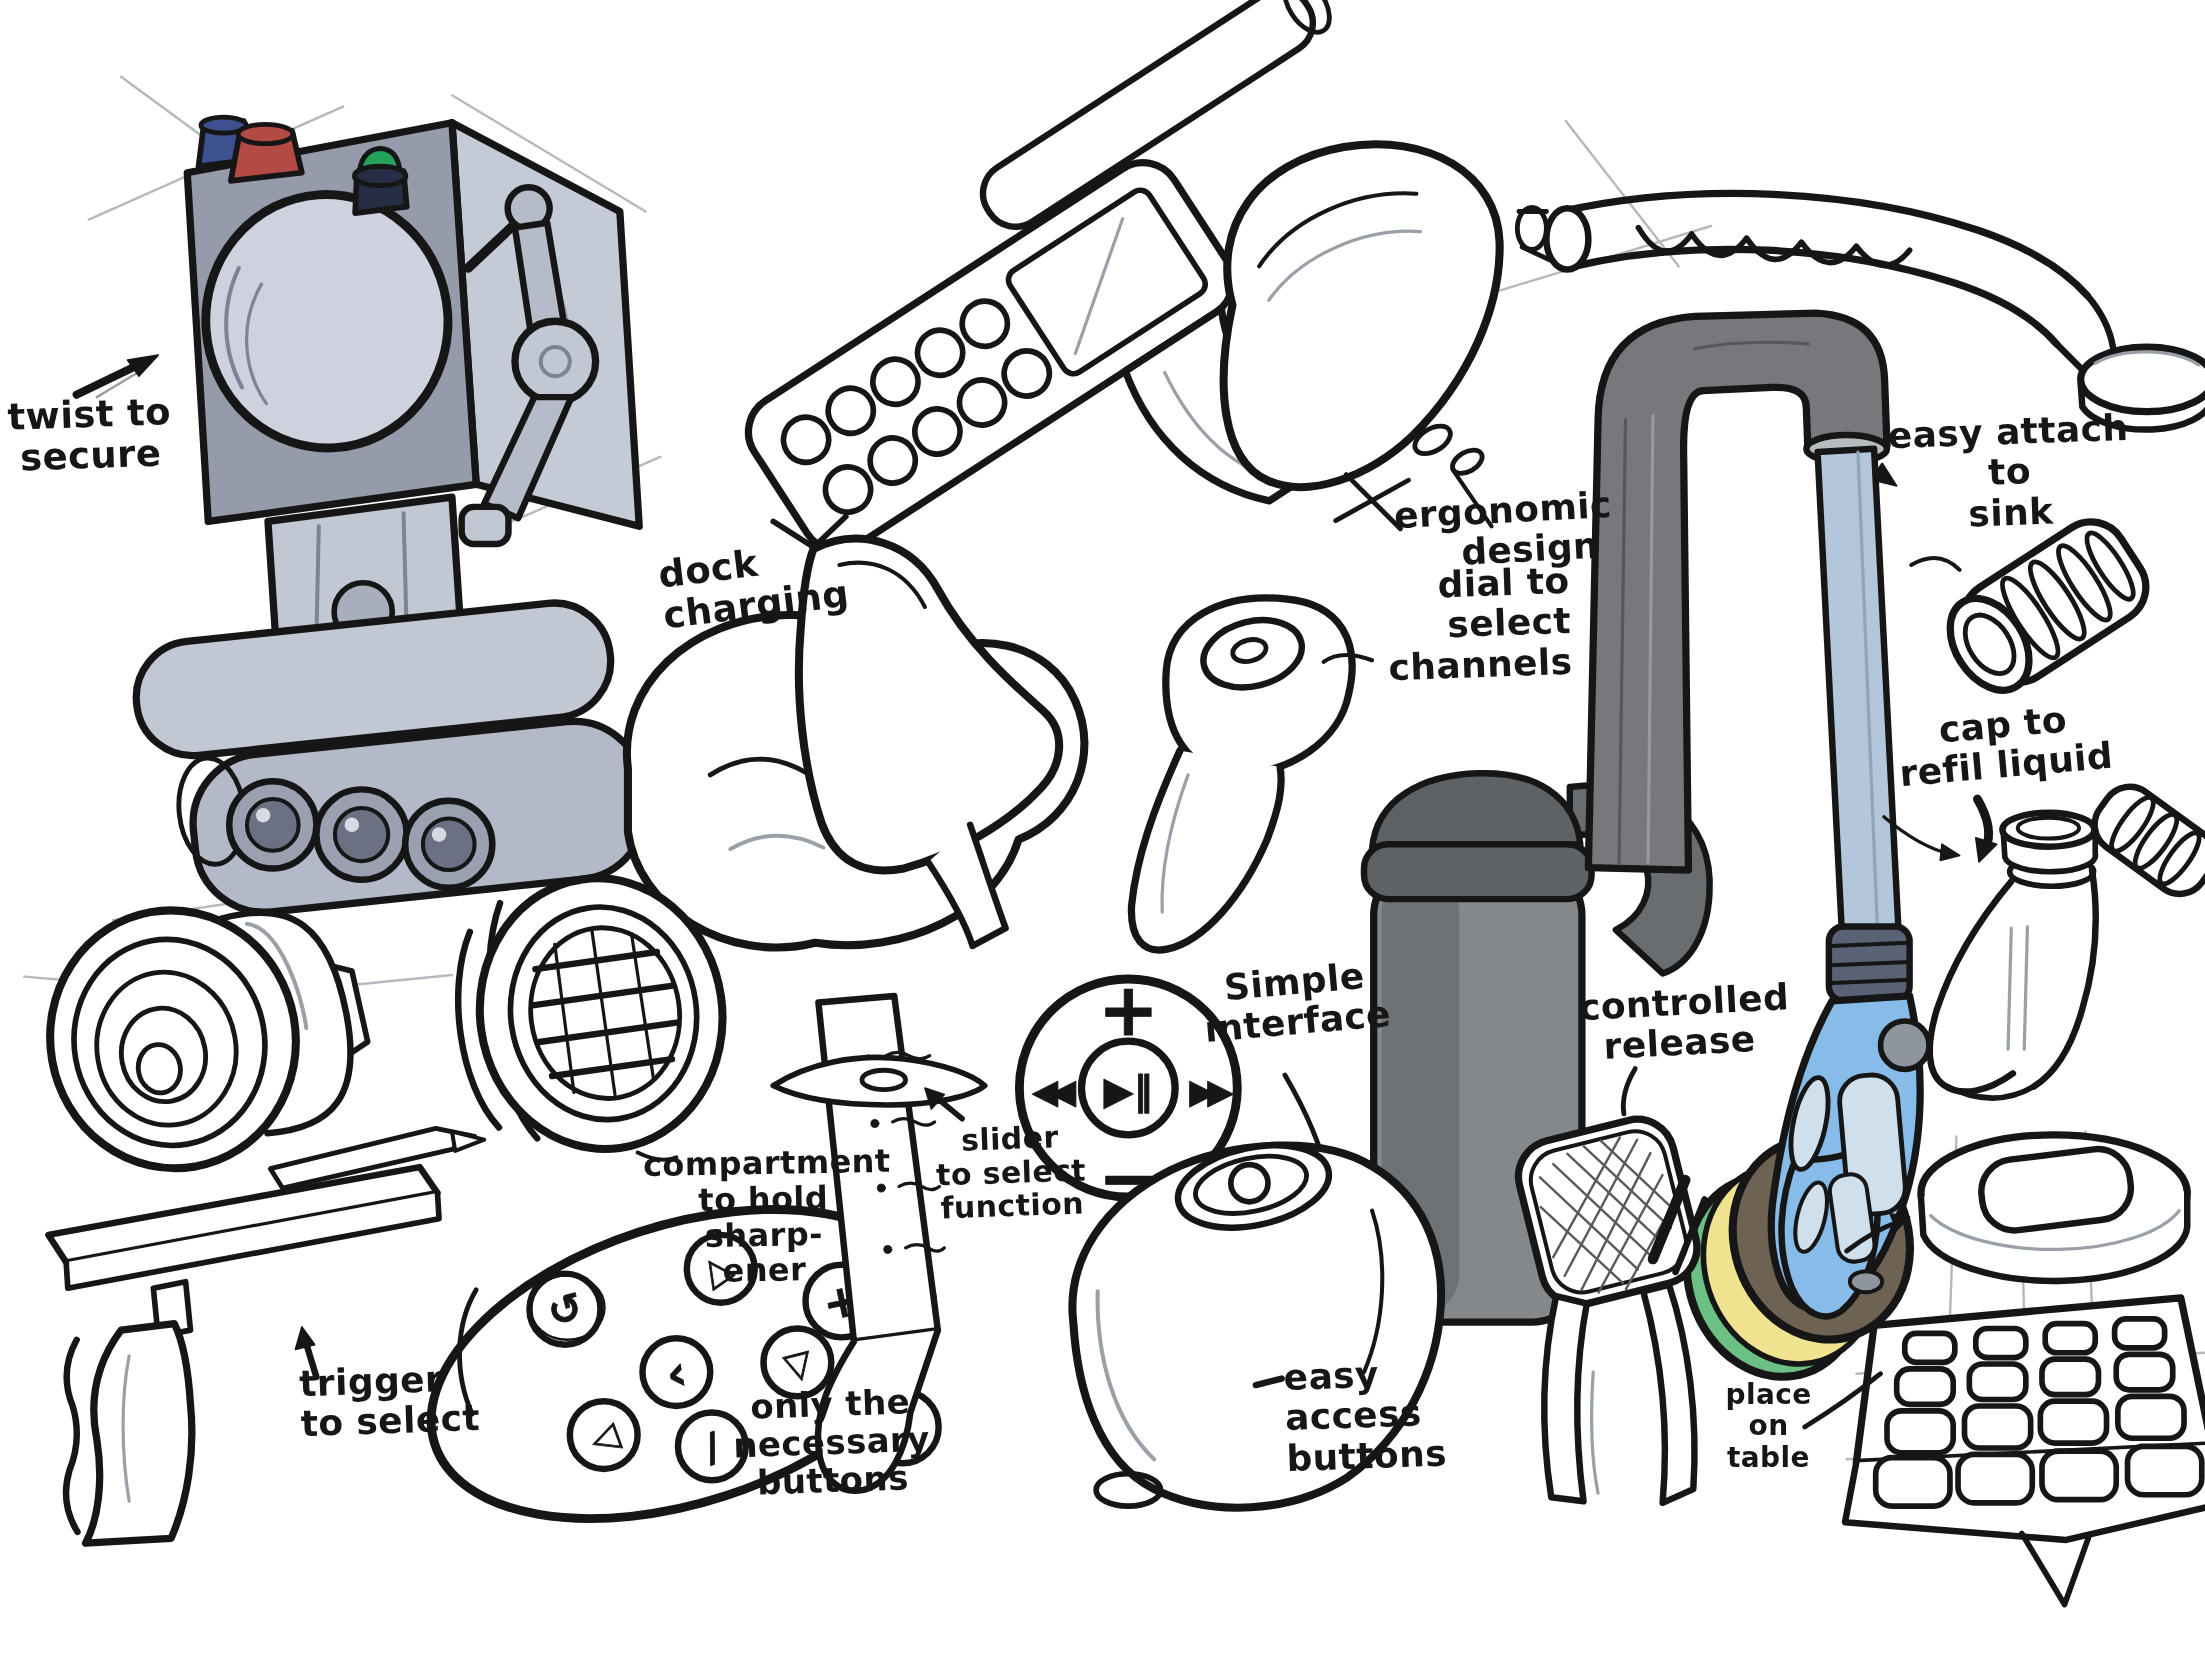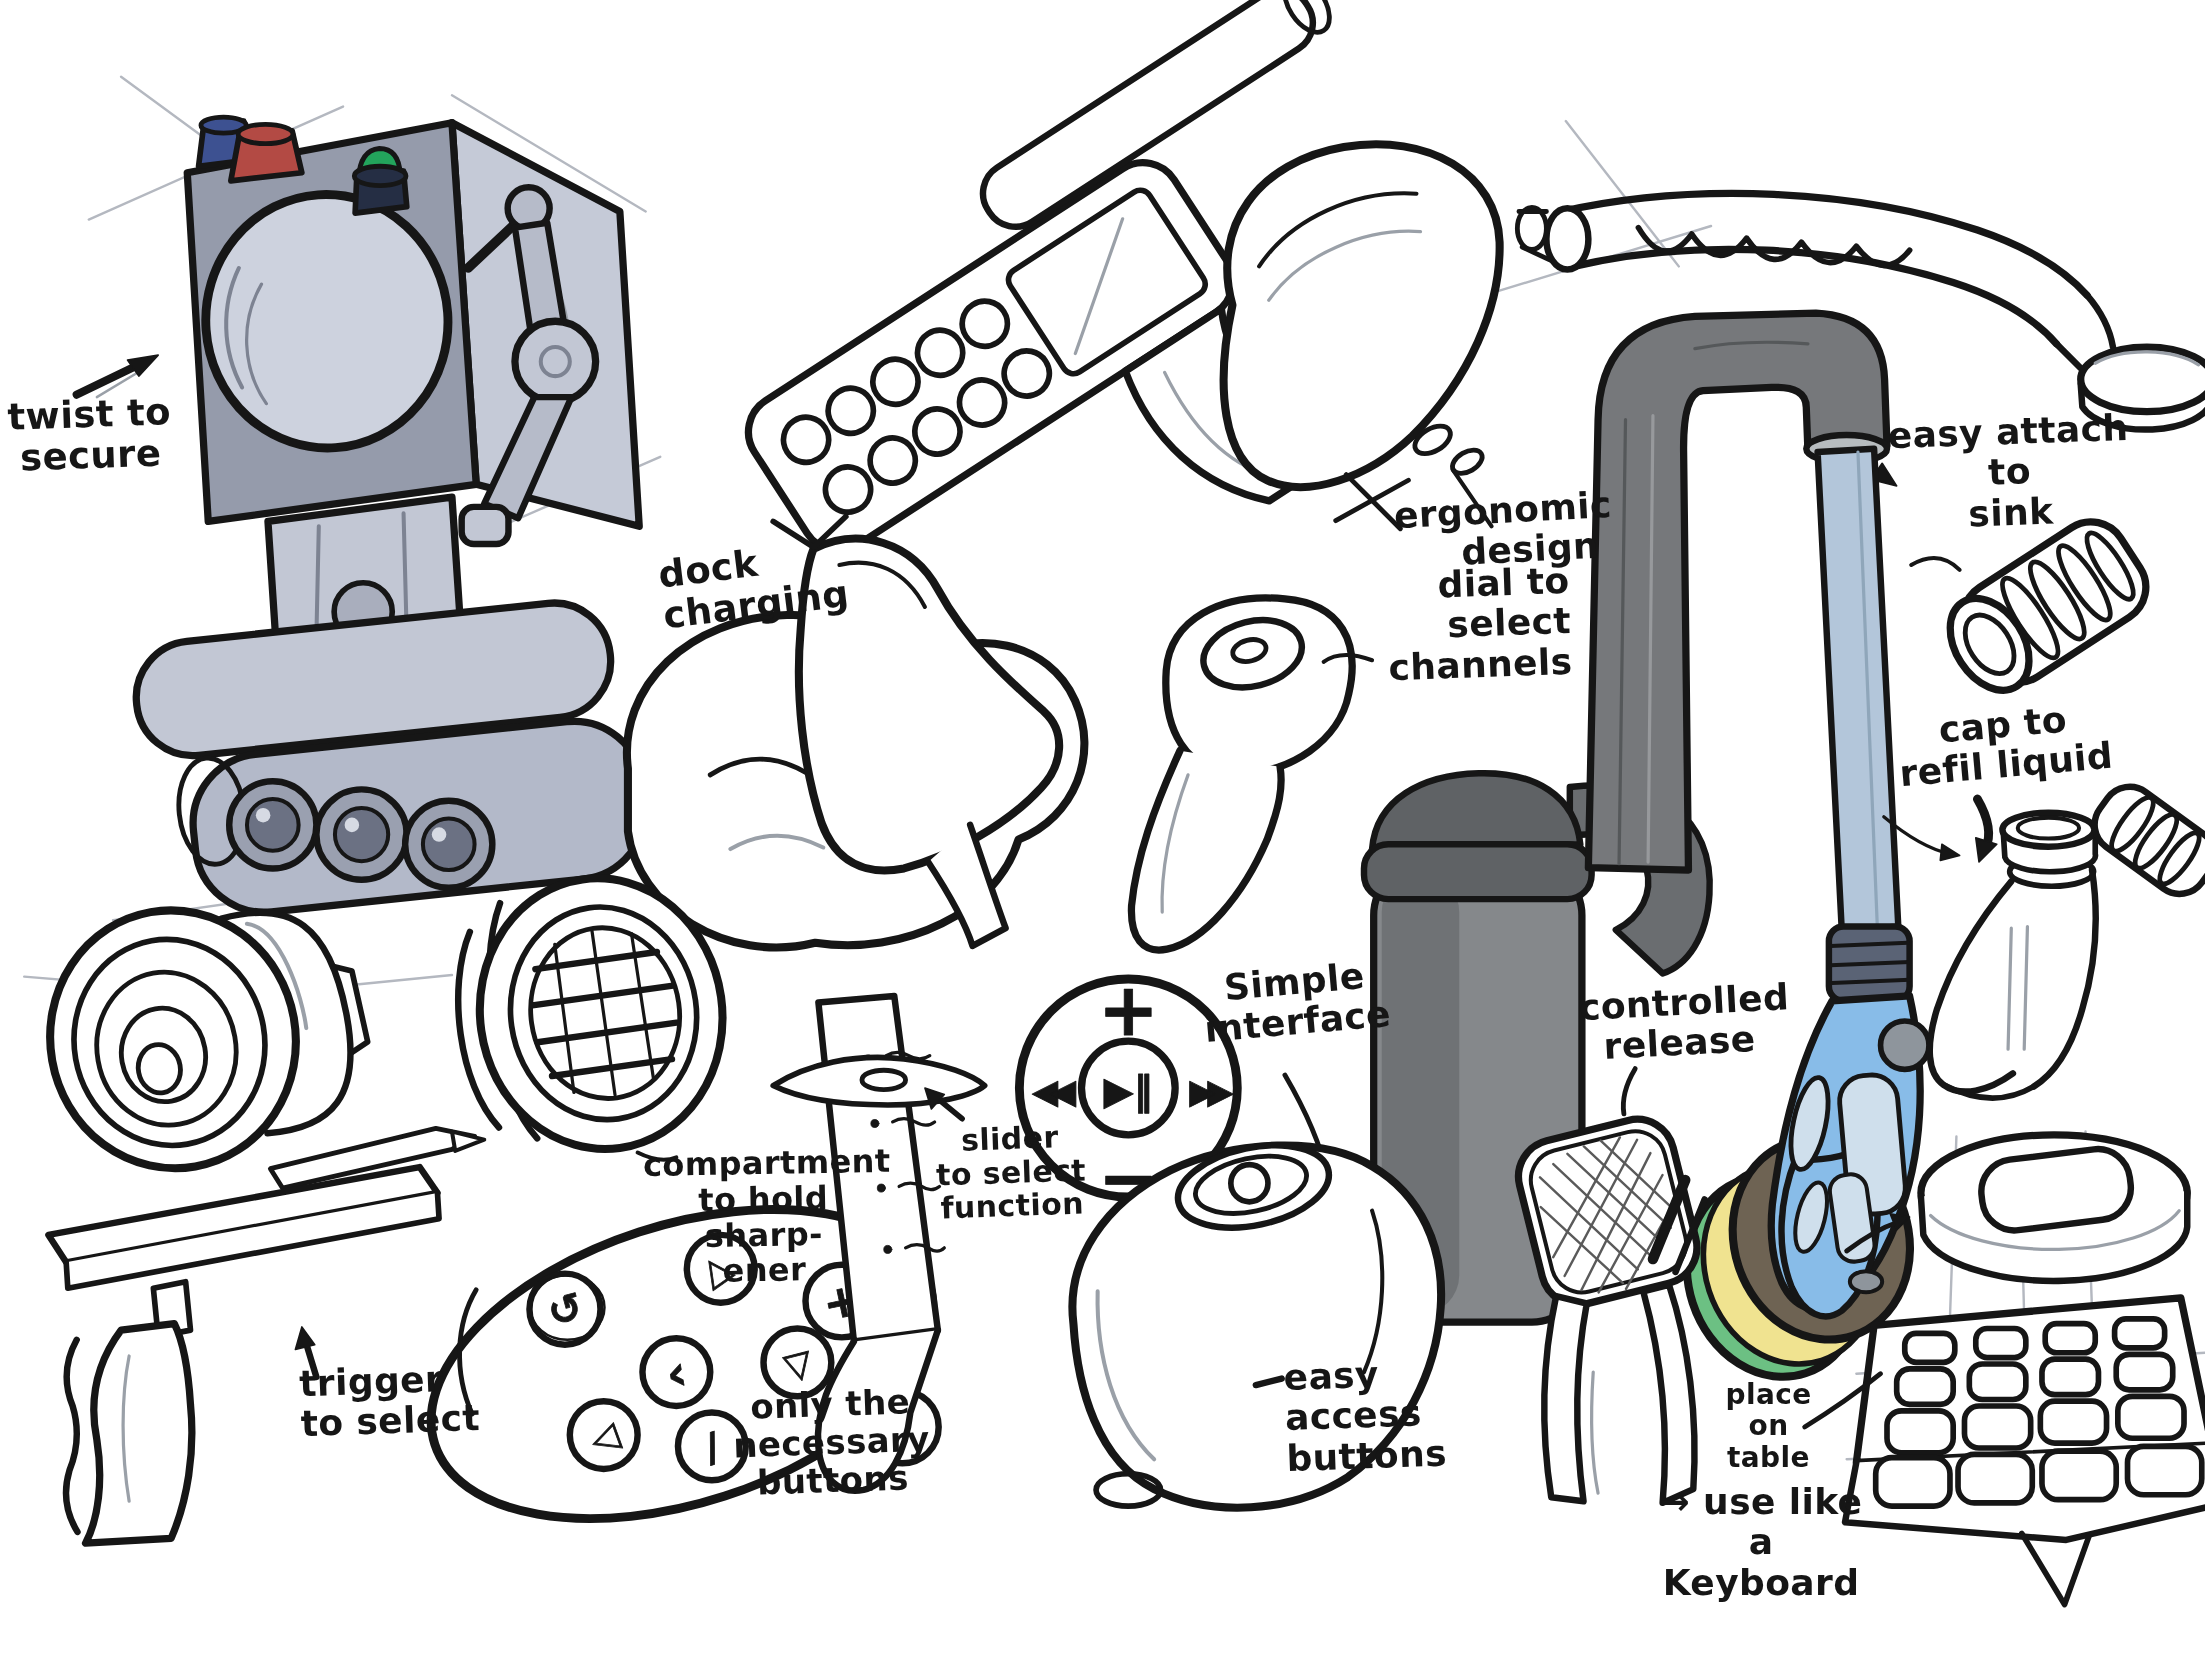--- a/index.html
+++ b/index.html
@@ -406,16 +406,14 @@
   <div class="note n-trigger">trigger
 to select</div>
   <div class="note n-only">only the
 necessary
 buttons</div>
   <div class="note n-access">easy access
 buttons</div>
   <div class="note n-place">place
 on
 table</div>
-  <div class="note n-kbd">→ use like
-a Keyboard</div>
 </div>
 
 
 </body></html>

